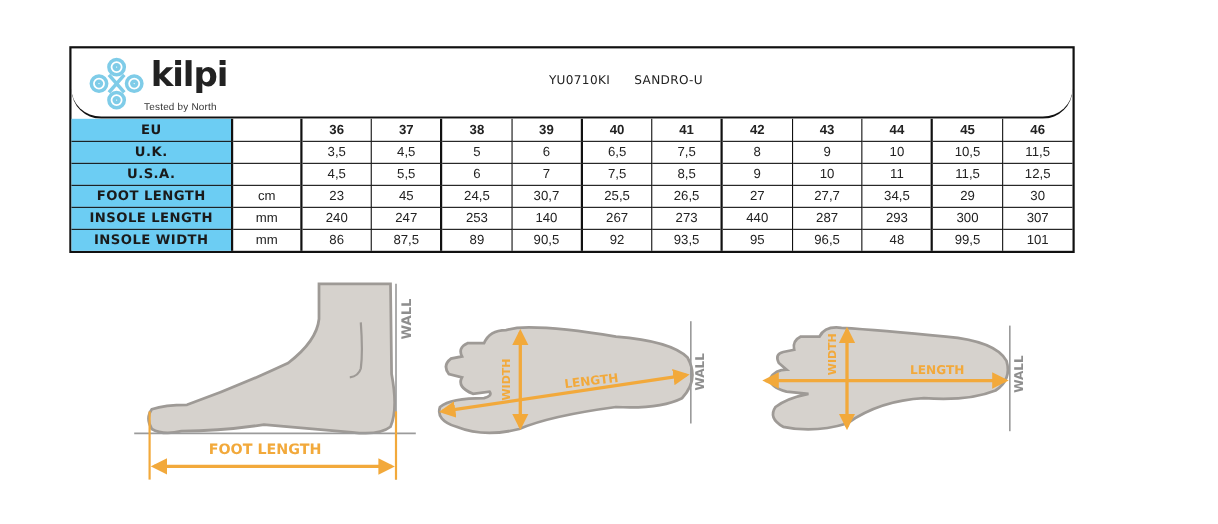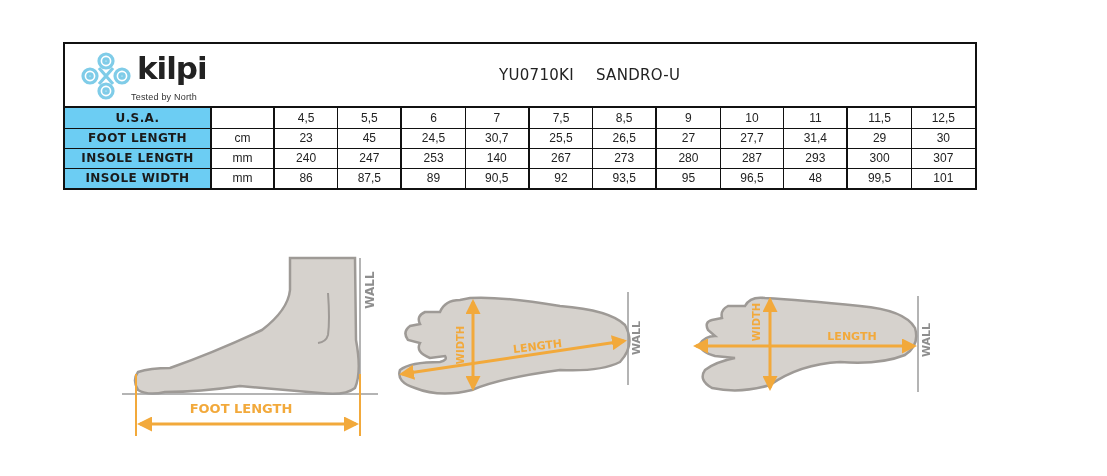--- a/index.html
+++ b/index.html
@@ -1,22 +1,22 @@
 <!DOCTYPE html>
 <html><head>
 <meta charset="utf-8">
 <style>
   html,body{margin:0;padding:0;background:#ffffff;}
   body{width:1107px;height:476px;position:relative;overflow:hidden;font-family:"Liberation Sans",sans-serif;}
   .chart{position:absolute;left:63px;top:42px;width:914px;border:2px solid #111;box-sizing:border-box;}
-  .head{height:64px;position:relative;border-bottom:2px solid #111;box-sizing:border-box;}
+  .head{height:64px;position:relative;border-bottom:2px solid #111;box-sizing:border-box;border-radius:27px;}
   .logo{position:absolute;left:14px;top:4px;width:160px;height:56px;}
   .logo-text{position:absolute;left:58px;top:2px;font-family:"DejaVu Sans",sans-serif;font-weight:bold;font-size:31px;color:#222;letter-spacing:-1px;}
   .logo-tag{position:absolute;left:52px;top:44px;font-size:9px;color:#333;font-weight:normal;letter-spacing:0.2px;}
-  .product{position:absolute;left:434px;top:22px;font-family:"DejaVu Sans",sans-serif;font-size:15px;color:#222;letter-spacing:0.3px;}
+  .product{position:absolute;left:434px;top:22px;font-family:"DejaVu Sans",sans-serif;font-size:11px;color:#222;letter-spacing:0.3px;}
   .product span{margin-right:22px;}
   table{border-collapse:collapse;width:100%;table-layout:fixed;}
   td{height:20px;padding:0;text-align:center;font-size:12px;color:#222;border:1px solid #111;box-sizing:border-box;}
   td.lbl{background:#6ccdf3;font-family:"DejaVu Sans",sans-serif;font-size:12px;font-weight:bold;color:#1a1a1a;letter-spacing:0.4px;border-right:2px solid #111;}
   td.unit{border-right:2px solid #111;}
   tr:first-child td{border-top:none;}
   tr:last-child td{border-bottom:none;}
   td:first-child{border-left:none;}
   td:last-child{border-right:none;}
   tr.eu td.val{font-weight:bold;}
@@ -60,20 +60,50 @@
         <col>
         <col>
         <col>
         <col>
         <col>
         <col>
         <col>
         <col>
     </colgroup>
     <tbody id="tbody">
+        <tr class="eu">
+          <td class="lbl">EU</td>
+          <td class="unit"></td>
+          <td class="val">36</td>
+          <td class="val b">37</td>
+          <td class="val">38</td>
+          <td class="val b">39</td>
+          <td class="val">40</td>
+          <td class="val b">41</td>
+          <td class="val">42</td>
+          <td class="val">43</td>
+          <td class="val b">44</td>
+          <td class="val">45</td>
+          <td class="val">46</td>
+        </tr>
+        <tr>
+          <td class="lbl">U.K.</td>
+          <td class="unit"></td>
+          <td class="val">3,5</td>
+          <td class="val b">4,5</td>
+          <td class="val">5</td>
+          <td class="val b">6</td>
+          <td class="val">6,5</td>
+          <td class="val b">7,5</td>
+          <td class="val">8</td>
+          <td class="val">9</td>
+          <td class="val b">10</td>
+          <td class="val">10,5</td>
+          <td class="val">11,5</td>
+        </tr>
         <tr>
           <td class="lbl">U.S.A.</td>
           <td class="unit"></td>
           <td class="val">4,5</td>
           <td class="val b">5,5</td>
           <td class="val">6</td>
           <td class="val b">7</td>
           <td class="val">7,5</td>
           <td class="val b">8,5</td>
           <td class="val">9</td>
@@ -86,34 +116,34 @@
           <td class="lbl">FOOT LENGTH</td>
           <td class="unit">cm</td>
           <td class="val">23</td>
           <td class="val b">45</td>
           <td class="val">24,5</td>
           <td class="val b">30,7</td>
           <td class="val">25,5</td>
           <td class="val b">26,5</td>
           <td class="val">27</td>
           <td class="val">27,7</td>
-          <td class="val b">31,4</td>
+          <td class="val b">34,5</td>
           <td class="val">29</td>
           <td class="val">30</td>
         </tr>
         <tr>
           <td class="lbl">INSOLE LENGTH</td>
           <td class="unit">mm</td>
           <td class="val">240</td>
           <td class="val b">247</td>
           <td class="val">253</td>
           <td class="val b">140</td>
           <td class="val">267</td>
           <td class="val b">273</td>
-          <td class="val">280</td>
+          <td class="val">440</td>
           <td class="val">287</td>
           <td class="val b">293</td>
           <td class="val">300</td>
           <td class="val">307</td>
         </tr>
         <tr>
           <td class="lbl">INSOLE WIDTH</td>
           <td class="unit">mm</td>
           <td class="val">86</td>
           <td class="val b">87,5</td>

